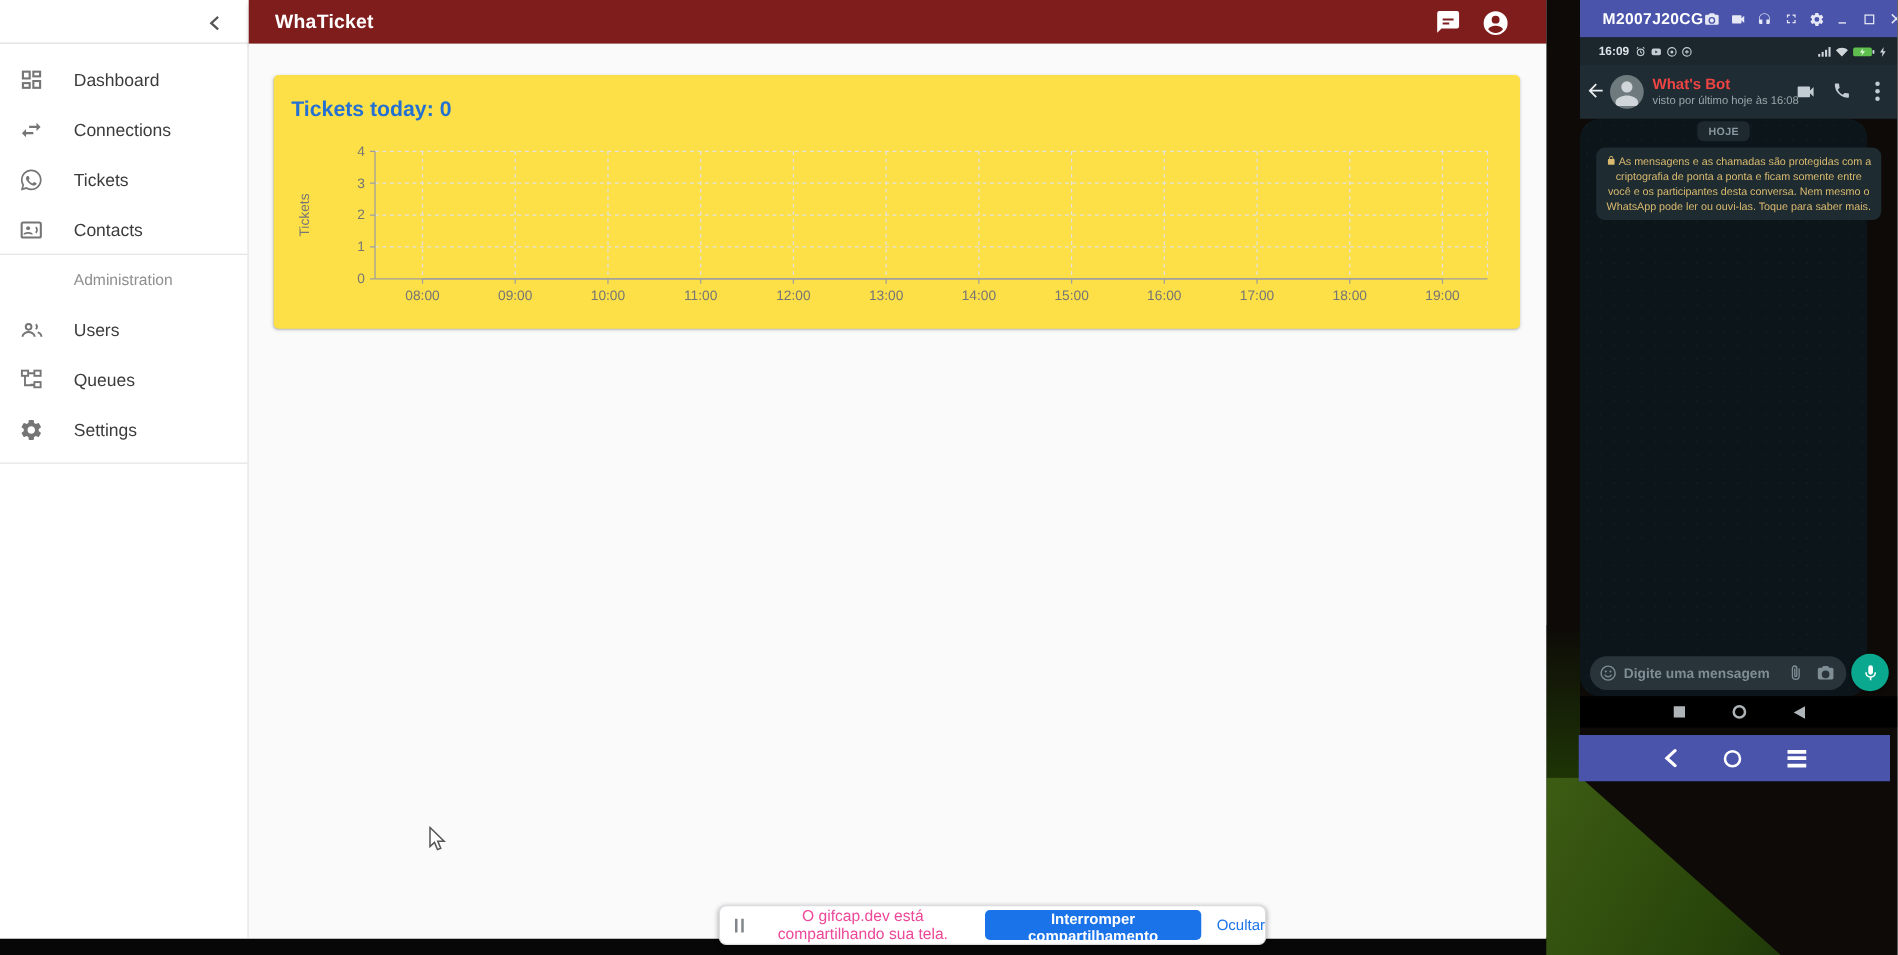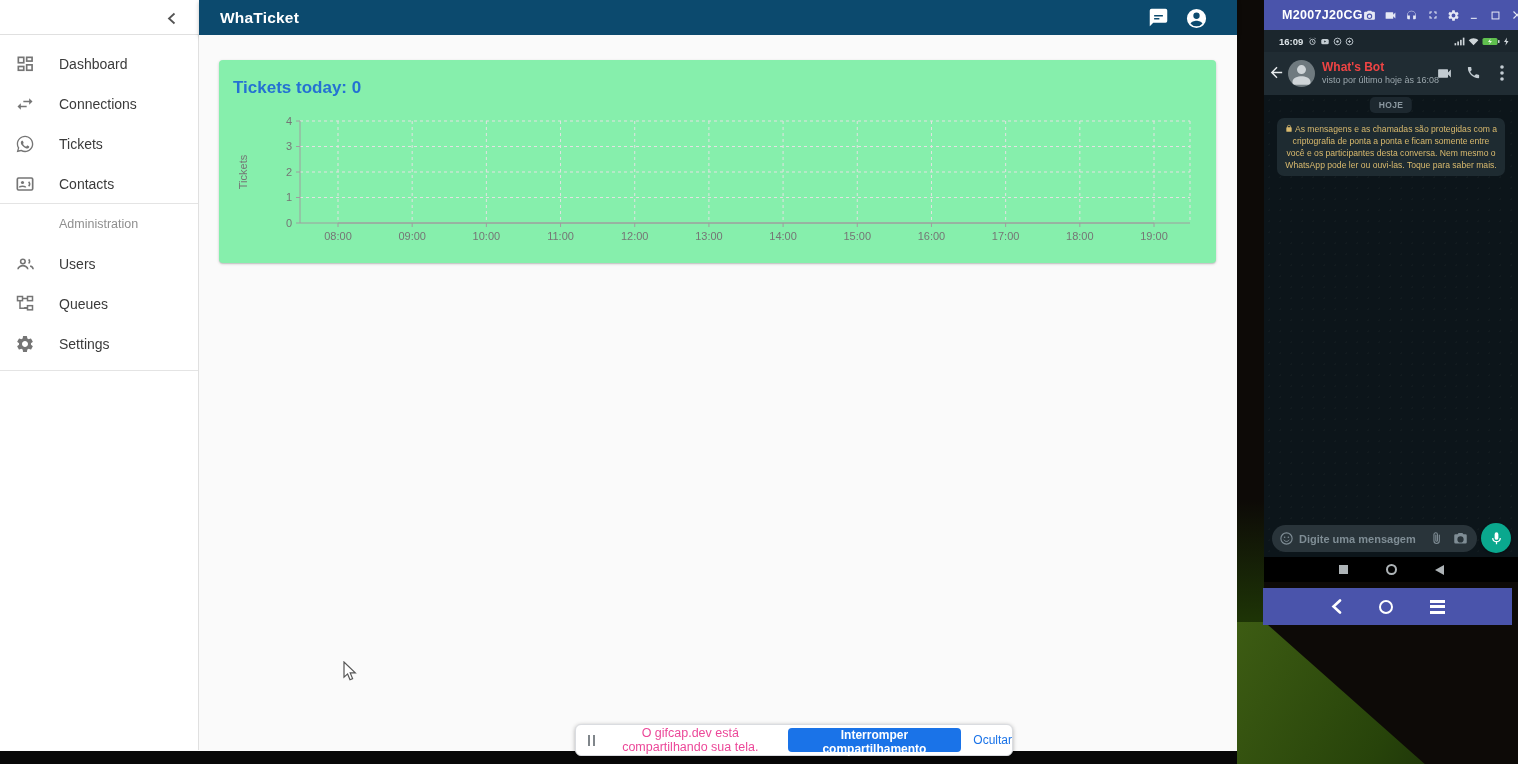--- a/index.html
+++ b/index.html
@@ -18,26 +18,26 @@
   
   #sidebar{left:0;top:0;width:199px;height:750px;background:#fff;border-right:1px solid #e0e0e0;box-sizing:border-box;padding-left:32px;}
   #sidebar-top{left:0;top:0;width:199px;height:35px;border-bottom:1px solid #e0e0e0;box-sizing:border-box;background:#fff;}
   #collapse-btn{left:158px;top:8px;width:26px;height:20px;display:flex;align-items:center;justify-content:center;cursor:pointer;}
   .nav-row{left:0;width:198px;height:40px;display:flex;align-items:center;cursor:pointer;}
   .nav-row .nico{position:absolute;left:14px;width:22px;height:22px;display:flex;align-items:center;justify-content:center;}
   .nav-row .nlbl{position:absolute;left:59px;font-size:14px;color:#3b3b3b;}
   .subheader{left:59px;font-size:12.5px;color:#8f8f8f;}
   .divider{left:0;width:198px;height:1px;background:#e4e4e4;}
 
-  #appbar{left:199px;top:0;width:1038px;height:35px;background:#0c4a6e;box-shadow:0 2px 4px rgba(0,0,0,.25);display:flex;align-items:center;}
+  #appbar{left:199px;top:0;width:1038px;height:35px;background:#7f1d1d;box-shadow:0 2px 4px rgba(0,0,0,.25);display:flex;align-items:center;}
   #appbar-title{margin-left:21px;color:#fff;font-size:15.5px;font-weight:bold;letter-spacing:.2px;}
   .appbar-icon{position:absolute;top:7px;width:22px;height:22px;cursor:pointer;}
 
   #main{left:199px;top:35px;width:1038px;height:715px;background:#fafafa;}
-  #card{left:219px;top:60px;width:997px;height:203px;background:#86efac;border-radius:4px;
+  #card{left:219px;top:60px;width:997px;height:203px;background:#fde047;border-radius:4px;
         box-shadow:0 1px 3px rgba(0,0,0,.18),0 1px 1px rgba(0,0,0,.1);}
   #card-title{left:14px;top:18px;font-size:17px;font-weight:bold;color:#2471d3;}
   #chart-wrap{left:12px;top:48px;}
   .tick{font:11px "Liberation Sans",sans-serif;fill:#757575;}
 
   
   #bottom-band{left:0;top:751px;width:1237px;height:13px;background:#070707;}
   #share-bar{left:575px;top:724px;width:438px;height:32px;background:#fff;border:1px solid #dadce0;
      border-radius:6px;box-shadow:0 1px 4px rgba(0,0,0,.3);display:flex;align-items:center;box-sizing:border-box;z-index:50;}
   .pause-bars{display:flex;gap:3px;margin:0 10px 0 12px;}
@@ -59,22 +59,22 @@
   .sticons{display:flex;align-items:center;gap:3px;margin-left:5px;}
   .sticons-r{margin-left:auto;margin-right:8px;display:flex;align-items:center;gap:3px;}
 
   #wa-header{left:0;top:52px;width:254px;height:43px;background:#202c33;}
   #wa-back{left:4px;top:12px;width:18px;height:18px;cursor:pointer;}
   #wa-avatar{left:24px;top:8px;width:27px;height:27px;border-radius:50%;background:#6f7a7f;overflow:hidden;cursor:pointer;}
   #wa-name{left:58px;top:8px;color:#ef4444;font-size:12px;font-weight:bold;}
   #wa-lastseen{left:58px;top:23px;color:#9aa6ac;font-size:9px;}
   .wa-hicon{top:13px;width:18px;height:18px;cursor:pointer;}
 
-  #chat{left:0;top:95px;width:254px;height:462px;background:#0c151a;
-        background-image:radial-gradient(rgba(255,255,255,.025) 1px,transparent 1px);background-size:11px 11px;}
+  #chat{left:0;top:95px;width:230px;height:462px;background:#0c151a;
+        background-image:radial-gradient(rgba(255,255,255,.025) 1px,transparent 1px);background-size:11px 11px;border-radius:16px;}
   #date-badge{left:50%;top:2px;transform:translateX(-50%);background:#1d282f;color:#8a979f;
       font-size:8.5px;font-weight:bold;padding:3px 9px;border-radius:5px;letter-spacing:.3px;}
   #encrypt-note{left:13px;top:23px;width:228px;box-sizing:border-box;background:#1e2b31;border-radius:7px;
       padding:5px 7px;color:#d9ba6e;font-size:8.6px;line-height:1.4;text-align:center;cursor:pointer;}
   #input-row{left:0;top:428px;width:254px;height:34px;}
   #input-pill{left:8px;top:2px;width:205px;height:27px;background:#29343a;border-radius:14px;display:flex;align-items:center;cursor:text;}
   #input-pill .ph{color:#7f8d95;font-size:11px;margin-left:5px;flex:1;font-weight:bold;}
   #mic-btn{left:217px;top:0;width:30px;height:30px;border-radius:50%;background:#0aa88e;
       display:flex;align-items:center;justify-content:center;cursor:pointer;box-shadow:0 1px 3px rgba(0,0,0,.4);}
   #nav-bar{left:0;top:557px;width:254px;height:25px;background:#000;display:flex;align-items:center;justify-content:center;gap:38px;}

